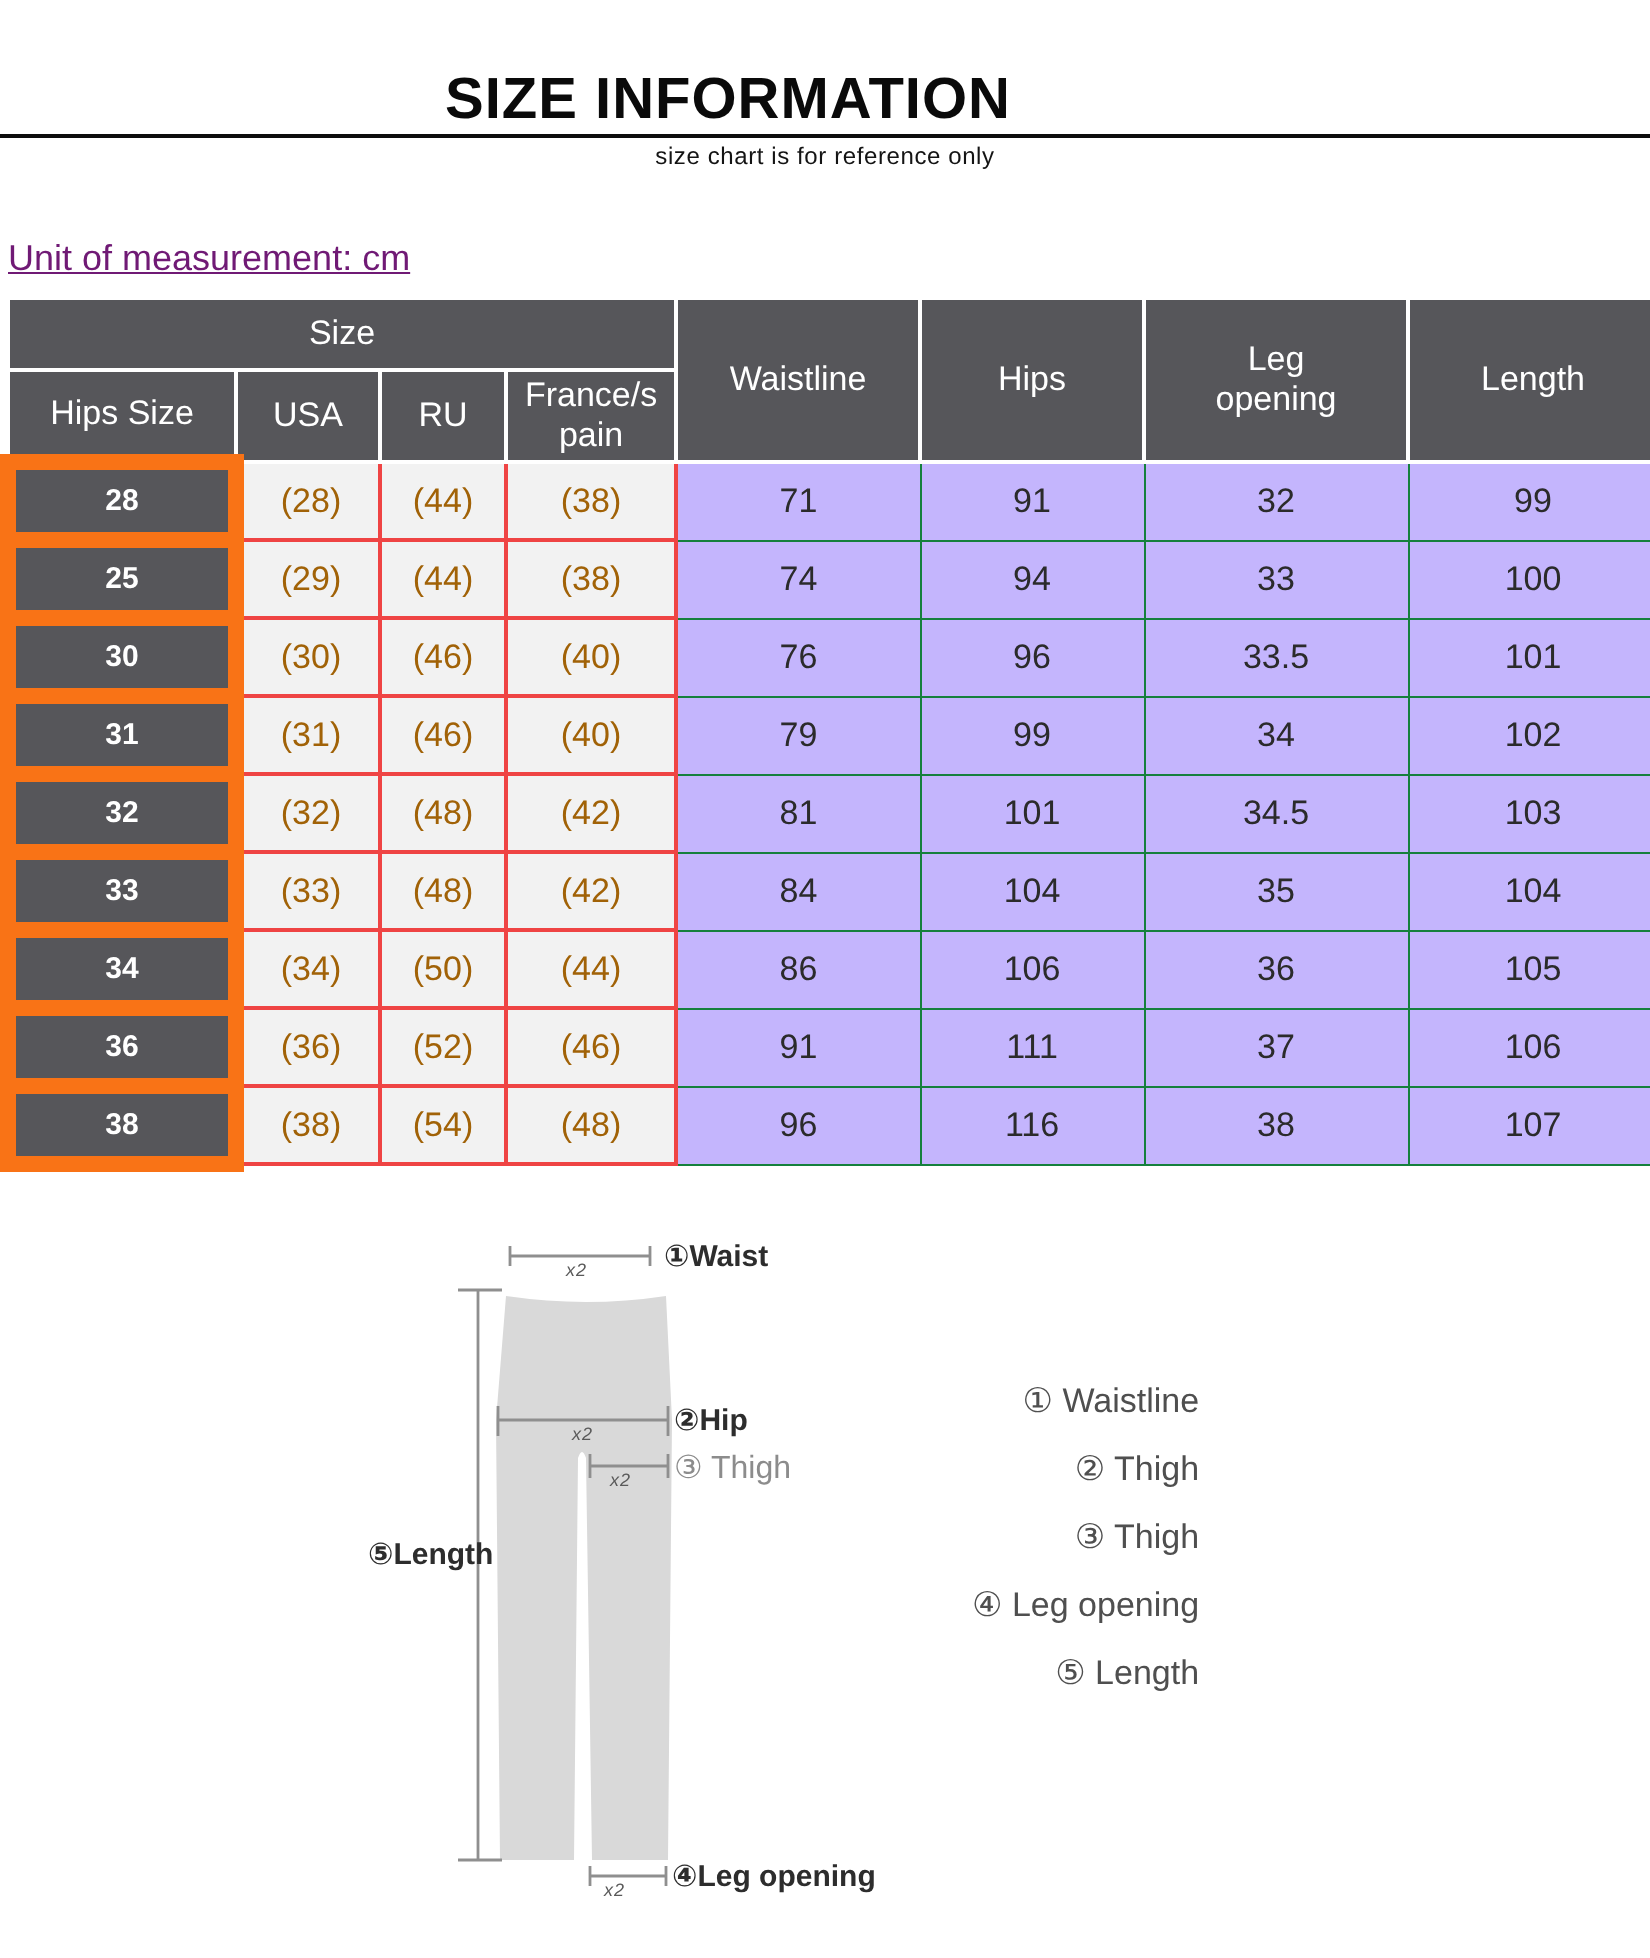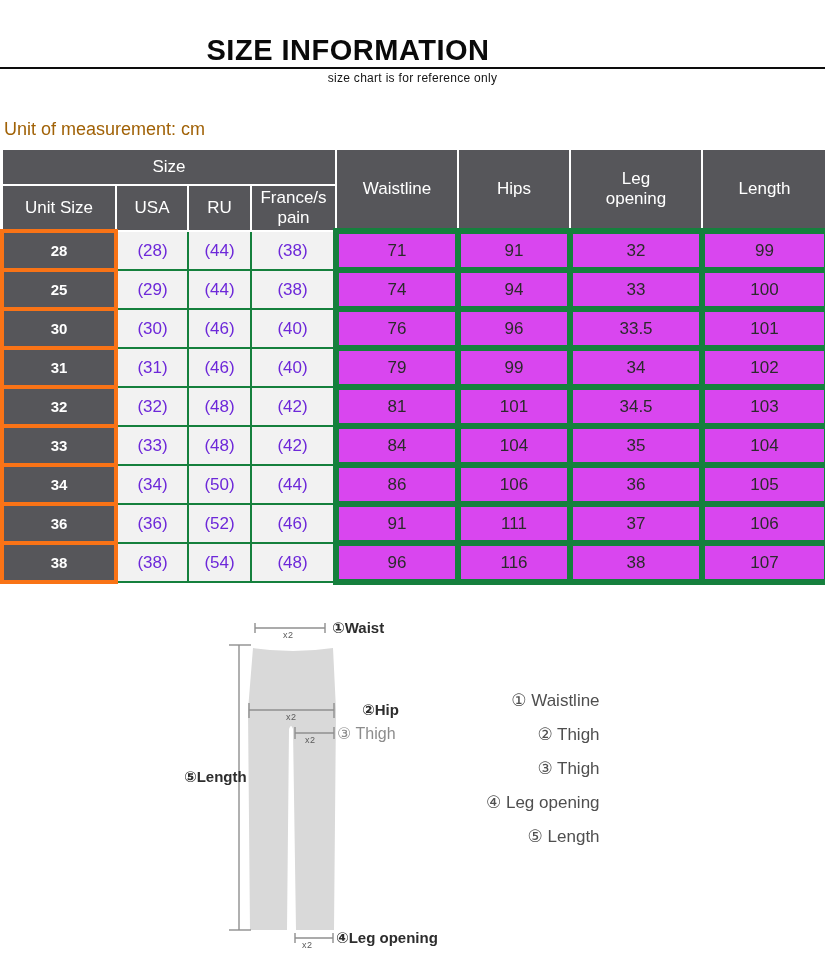--- a/index.html
+++ b/index.html
@@ -4,56 +4,56 @@
 <style>
   html,body{margin:0;padding:0;}
   body{
     width:825px;height:979px;position:relative;background:#fff;
     font-family:"Liberation Sans","DejaVu Sans",sans-serif;color:#2b2b2b;
     overflow:hidden;
   }
   
   .page-title{
     position:absolute;top:34px;left:0;width:696px;text-align:center;
-    font-size:29px;font-weight:bold;letter-spacing:.5px;color:#0a0a0a;
+    font-size:29px;font-weight:bold;letter-spacing:.5px;color:#0a0a0a;padding-left:16px;
   }
   .title-rule{position:absolute;top:67px;left:0;width:825px;height:2px;background:#0d0d0d;}
   .page-subtitle{
     position:absolute;top:71px;left:0;width:825px;text-align:center;
     font-size:12px;color:#141414;letter-spacing:.3px;
   }
-  .unit-label{position:absolute;top:119px;left:4px;font-size:18px;color:#a16207;}
+  .unit-label{position:absolute;top:119px;left:4px;font-size:18px;color:#701a75;text-decoration:underline;}
   
   table.size-table{
     position:absolute;top:148px;left:0;width:825px;
     border-collapse:collapse;table-layout:fixed;
   }
   .size-table th,.size-table td{
     text-align:center;vertical-align:middle;padding:0;font-size:17px;line-height:1.15;
   }
   .size-table .hdr{
     background:#56565a;color:#fff;border:2px solid #fff;font-weight:normal;
   }
   .size-table .asia{
-    background:#56565a;color:#fff;border:4px solid #f97316;font-weight:bold;font-size:15px;
+    background:#56565a;color:#fff;border:8px solid #f97316;font-weight:bold;font-size:15px;
   }
   .size-table .light{
-    background:#f2f2f2;border:2px solid #15803d;color:#6d28d9;
+    background:#f2f2f2;border:2px solid #ef4444;color:#a16207;
   }
   .size-table .plain{
-    background:#d946ef;border:6px solid #15803d;color:#2b2b2b;
+    background:#c4b5fd;border:1px solid #15803d;color:#2b2b2b;
   }
   .wrap2{white-space:pre-line;}
   tr.hrow1{height:36px;} tr.hrow2{height:46px;} tr.brow{height:39px;}
   
   .diagram{position:absolute;top:600px;left:0;width:825px;height:379px;}
   .diagram svg{position:absolute;top:0;left:0;}
   .dlabel{position:absolute;font-size:15px;font-weight:bold;color:#2d2d2d;white-space:nowrap;}
   .dlabel.soft{color:#8c8c8c;font-weight:normal;font-size:16px;}
-  .x2{position:absolute;font-size:9px;color:#5a5a5a;letter-spacing:.5px;}
+  .x2{position:absolute;font-size:9px;color:#5a5a5a;letter-spacing:.5px;font-style:italic;}
   .legend{
     position:absolute;left:486px;top:90px;display:flex;flex-direction:column;gap:13px;
     font-size:17px;color:#4f4f4f;
   }
   .legend .legend-item{line-height:21px;white-space:nowrap;text-align:right;}
 </style>
 </head>
 <body>
 
 <div class="page-title">SIZE INFORMATION</div>
@@ -75,21 +75,21 @@
   <tbody>
       <tr class="hrow1">
     <th class="hdr" colspan="4">Size</th>
     <th class="hdr" rowspan="2">Waistline</th>
     <th class="hdr" rowspan="2">Hips</th>
     <th class="hdr wrap2" rowspan="2">Leg
 opening</th>
     <th class="hdr" rowspan="2">Length</th>
   </tr>
   <tr class="hrow2">
-    <th class="hdr">Unit Size</th>
+    <th class="hdr">Hips Size</th>
     <th class="hdr">USA</th>
     <th class="hdr">RU</th>
     <th class="hdr wrap2">France/s
 pain</th>
   </tr>
   <tr class="brow">
     <td class="asia">28</td>
     <td class="light">(28)</td>
     <td class="light">(44)</td>
     <td class="light">(38)</td>
@@ -214,21 +214,21 @@
       <line x1="229" y1="45" x2="251" y2="45"></line>
         <line x1="239" y1="45" x2="239" y2="330"></line>
         <line x1="229" y1="330" x2="251" y2="330"></line>
     </g>
   </svg>
 
   <span class="x2" style="left:283px;top:30px;">x2</span>
   <span class="dlabel" style="left:332px;top:19px;">①Waist</span>
 
   <span class="x2" style="left:286px;top:112px;">x2</span>
-  <span class="dlabel" style="left:337px;top:101px;margin-left:25px;">②Hip</span>
+  <span class="dlabel" style="left:337px;top:101px;">②Hip</span>
 
   <span class="x2" style="left:305px;top:135px;">x2</span>
   <span class="dlabel soft" style="left:337px;top:124px;">③ Thigh</span>
 
   <span class="x2" style="left:302px;top:340px;">x2</span>
   <span class="dlabel" style="left:336px;top:329px;">④Leg opening</span>
 
   <span class="dlabel" style="left:184px;top:168px;">⑤Length</span>
 
   <div class="legend">

